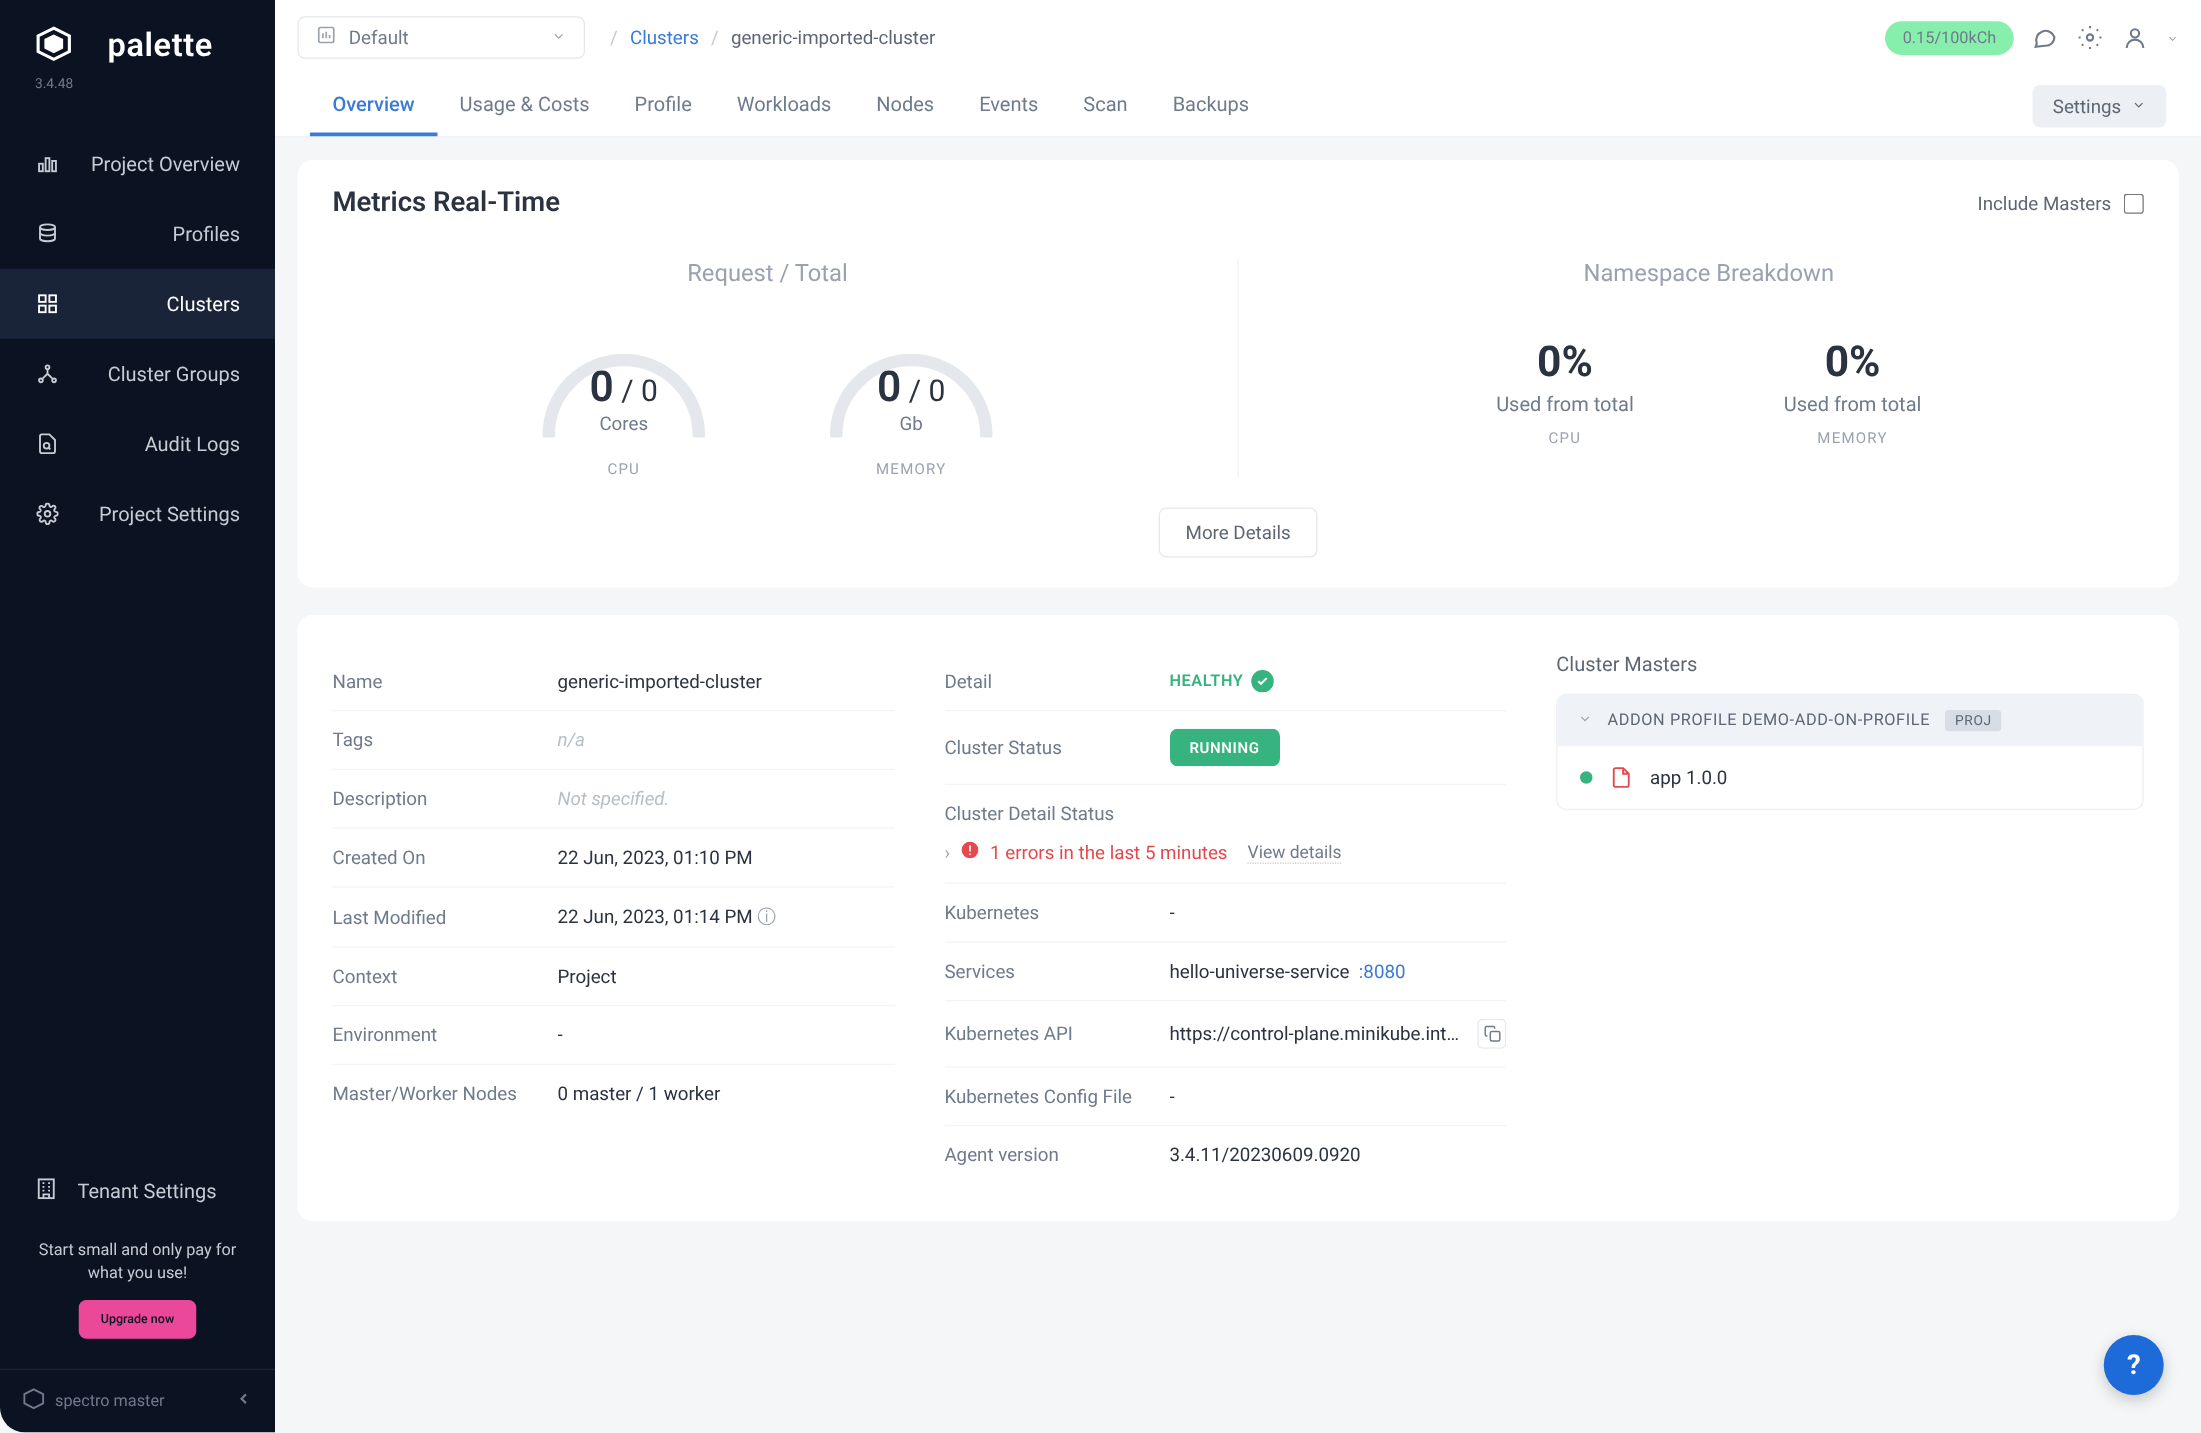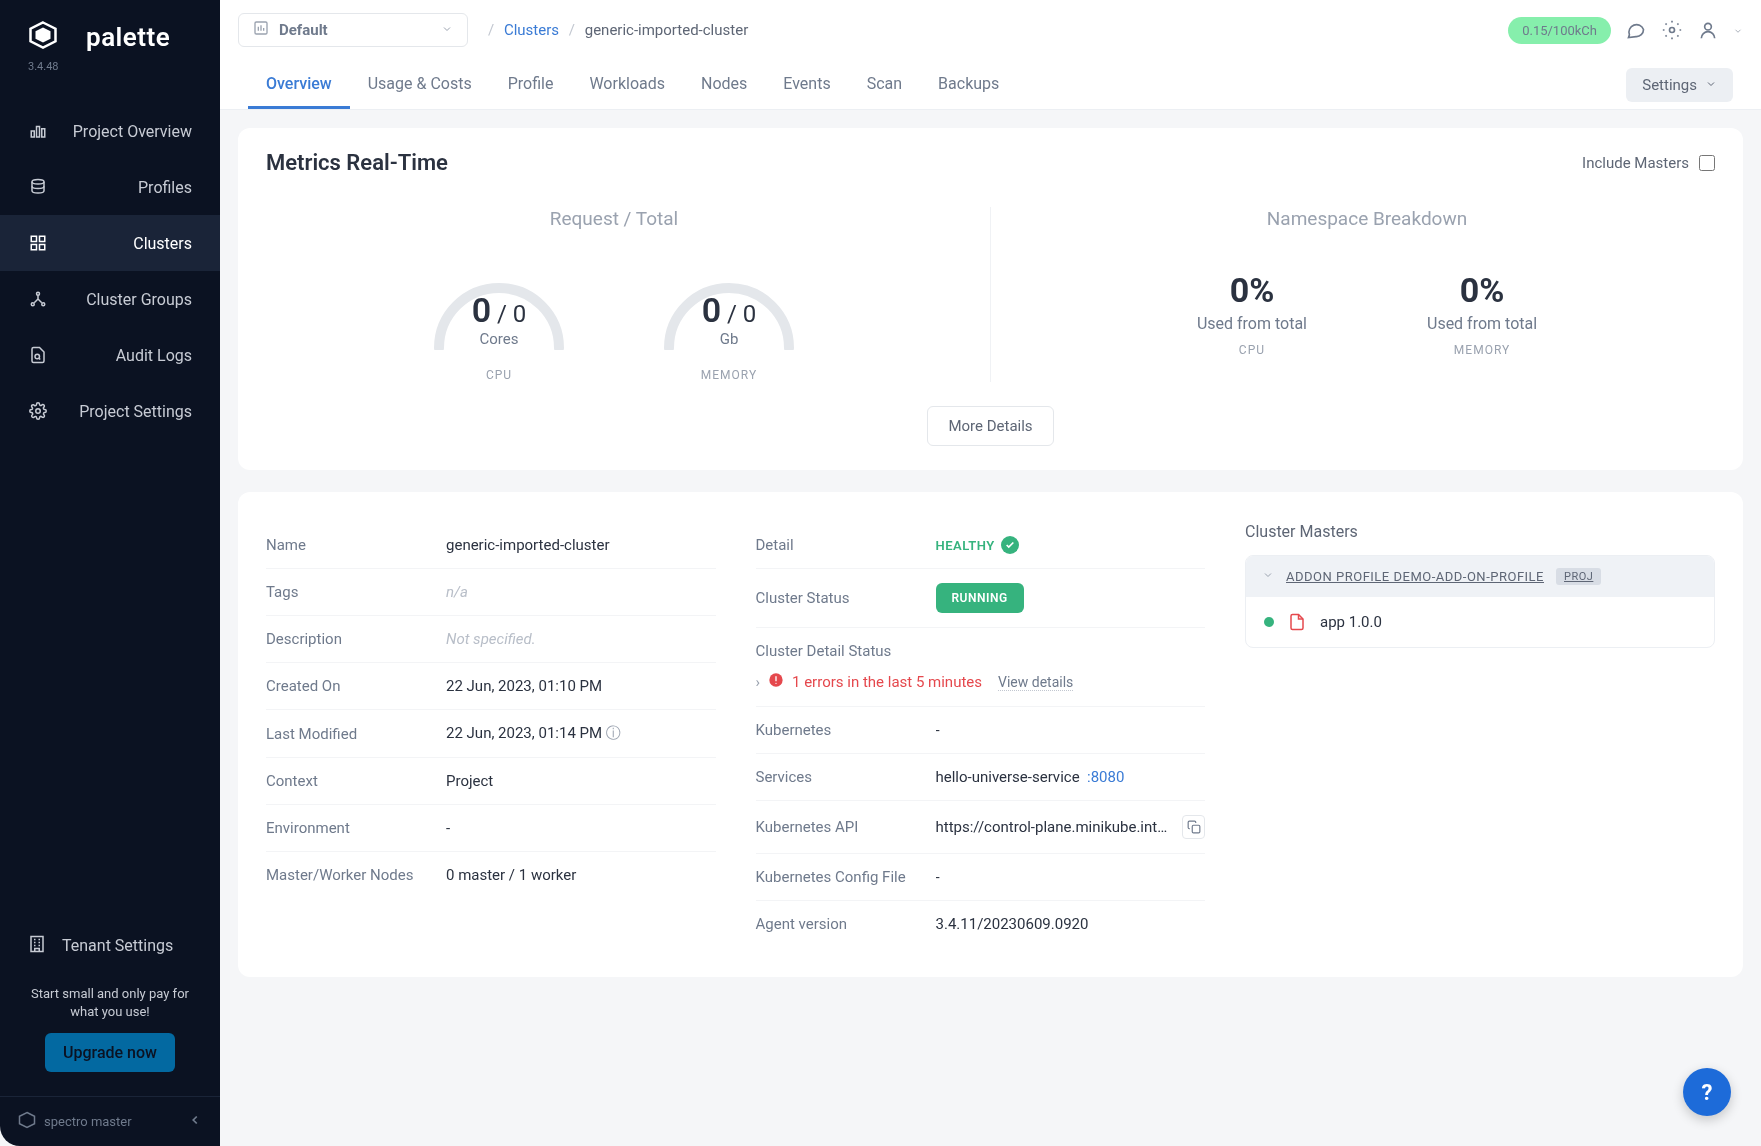--- a/index.html
+++ b/index.html
@@ -10,29 +10,29 @@
   .logo-area { display: flex; align-items: center; gap: 28px; padding: 20px 28px 6px; }
   .logo-text { font-size: 26px; font-weight: 600; letter-spacing: 0.5px; }
   .version { font-size: 11px; color: #6f7a8c; padding: 0 28px 20px; }
   .nav { flex: 1; display: flex; flex-direction: column; padding-top: 10px; }
   .nav-item { display: flex; align-items: center; gap: 16px; padding: 18px 28px; font-size: 16px; color: #c7cbd4; cursor: pointer; justify-content: space-between; }
   .nav-item.active { background: #1a2438; color: #fff; }
   .nav-item .icon { width: 20px; height: 20px; display: inline-flex; align-items: center; justify-content: center; }
   .tenant-settings { padding: 18px 28px; display:flex; align-items:center; gap:16px; font-size:16px; color:#c7cbd4; cursor:pointer; }
   .upgrade-box { text-align: center; padding: 10px 18px 24px; }
   .upgrade-text { font-size: 13px; color: #c7cbd4; margin-bottom: 12px; line-height: 1.4; }
-  .upgrade-btn { background: #0369a1; color: #0b1222; border: none; border-radius: 6px; padding: 10px 18px; font-size: 16px; font-weight: 500; cursor: pointer; }
+  .upgrade-btn { background: #ec4899; color: #0b1222; border: none; border-radius: 6px; padding: 10px 18px; font-size: 10px; font-weight: 500; cursor: pointer; }
   .spectro-bar { display: flex; align-items: center; gap: 10px; padding: 14px 18px; font-size: 13px; color: #6f7a8c; border-top: 1px solid #1a2438; justify-content: space-between;}
   .spectro-bar .collapse { cursor: pointer; }
 
   
   .main { flex: 1; display: flex; flex-direction: column; }
   .topbar { height: 60px; background: #fff; display: flex; align-items: center; padding: 0 18px; gap: 14px; }
   .project-select { display: flex; align-items: center; gap: 12px; border: 1px solid #e4e7eb; border-radius: 6px; padding: 6px 14px; min-width: 230px; color: #6f7a8c; font-size: 15px; cursor:pointer; justify-content: space-between;}
-  .project-select .left { display:flex; align-items:center; gap:10px;font-weight:bold;}
+  .project-select .left { display:flex; align-items:center; gap:10px;}
   .crumb { font-size: 15px; color: #9aa2af; }
   .crumb .sep { margin: 0 6px; color: #c2c7d0; }
   .crumb .link { color: #3a7bd5; cursor:pointer; }
   .crumb .current { color: #5e6675; }
   .topbar-spacer { flex: 1; }
   .credit-pill { background: #86efac; color: #6f7a8c; font-size: 13px; padding: 6px 14px; border-radius: 16px; }
   .top-icon { color: #6f7a8c; cursor: pointer; width: 22px; height: 22px; display:inline-flex; align-items:center; justify-content:center; }
 
   
   .tabbar { height: 50px; background: #fff; display: flex; align-items: center; padding: 0 28px; border-bottom: 1px solid #eceff3; }
@@ -85,21 +85,21 @@
   .error-row { color: #e5484d; display:flex; align-items:center; gap:8px; }
   .error-row .arrow { color: #9aa2af; }
   .view-details { color: #6f7a8c; font-size: 14px; border-bottom: 1px dotted #c2c7d0; margin-left: 8px; cursor:pointer; }
   .port-link { color: #3a7bd5; cursor:pointer; }
   .copy-btn { display:inline-flex; width:24px; height:24px; border:1px solid #e4e7eb; border-radius:4px; align-items:center; justify-content:center; margin-left:8px; cursor:pointer; color:#6f7a8c;}
 
   
   .profiles-col { width: 470px; flex-shrink: 0; }
   .profiles-title { font-size: 16px; color: #5e6675; margin-bottom: 14px; }
   .profile-box { border: 1px solid #eceff3; border-radius: 8px; overflow: hidden; }
-  .profile-header { background: #eff2f6; padding: 12px 16px; display:flex; align-items:center; gap:12px; font-size: 13px; color:#5e6675; letter-spacing:0.5px; cursor:pointer;text-decoration:underline;}
+  .profile-header { background: #eff2f6; padding: 12px 16px; display:flex; align-items:center; gap:12px; font-size: 13px; color:#5e6675; letter-spacing:0.5px; cursor:pointer;}
   .profile-header .chevron { color:#9aa2af; }
   .proj-badge { background:#d8dde5; color:#5e6675; font-size:11px; padding:2px 8px; border-radius:3px; letter-spacing:0.5px;}
   .profile-item { padding: 16px 18px; display:flex; align-items:center; gap:14px; font-size:15px; color:#2b3240; cursor:pointer;}
   .green-dot { width:10px;height:10px;border-radius:50%; background:#36b37e; }
   .helm-icon { width:18px; height:18px; display:inline-block; color:#e5484d;}
 
   
   .help-fab { position: fixed; bottom: 30px; right: 30px; width: 48px; height: 48px; border-radius: 50%; background: #1d6bd9; color: #fff; display: flex; align-items: center; justify-content: center; font-size: 22px; font-weight: 700; cursor: pointer; box-shadow: 0 4px 12px rgba(0,0,0,0.2);}
 </style>
 </head>

